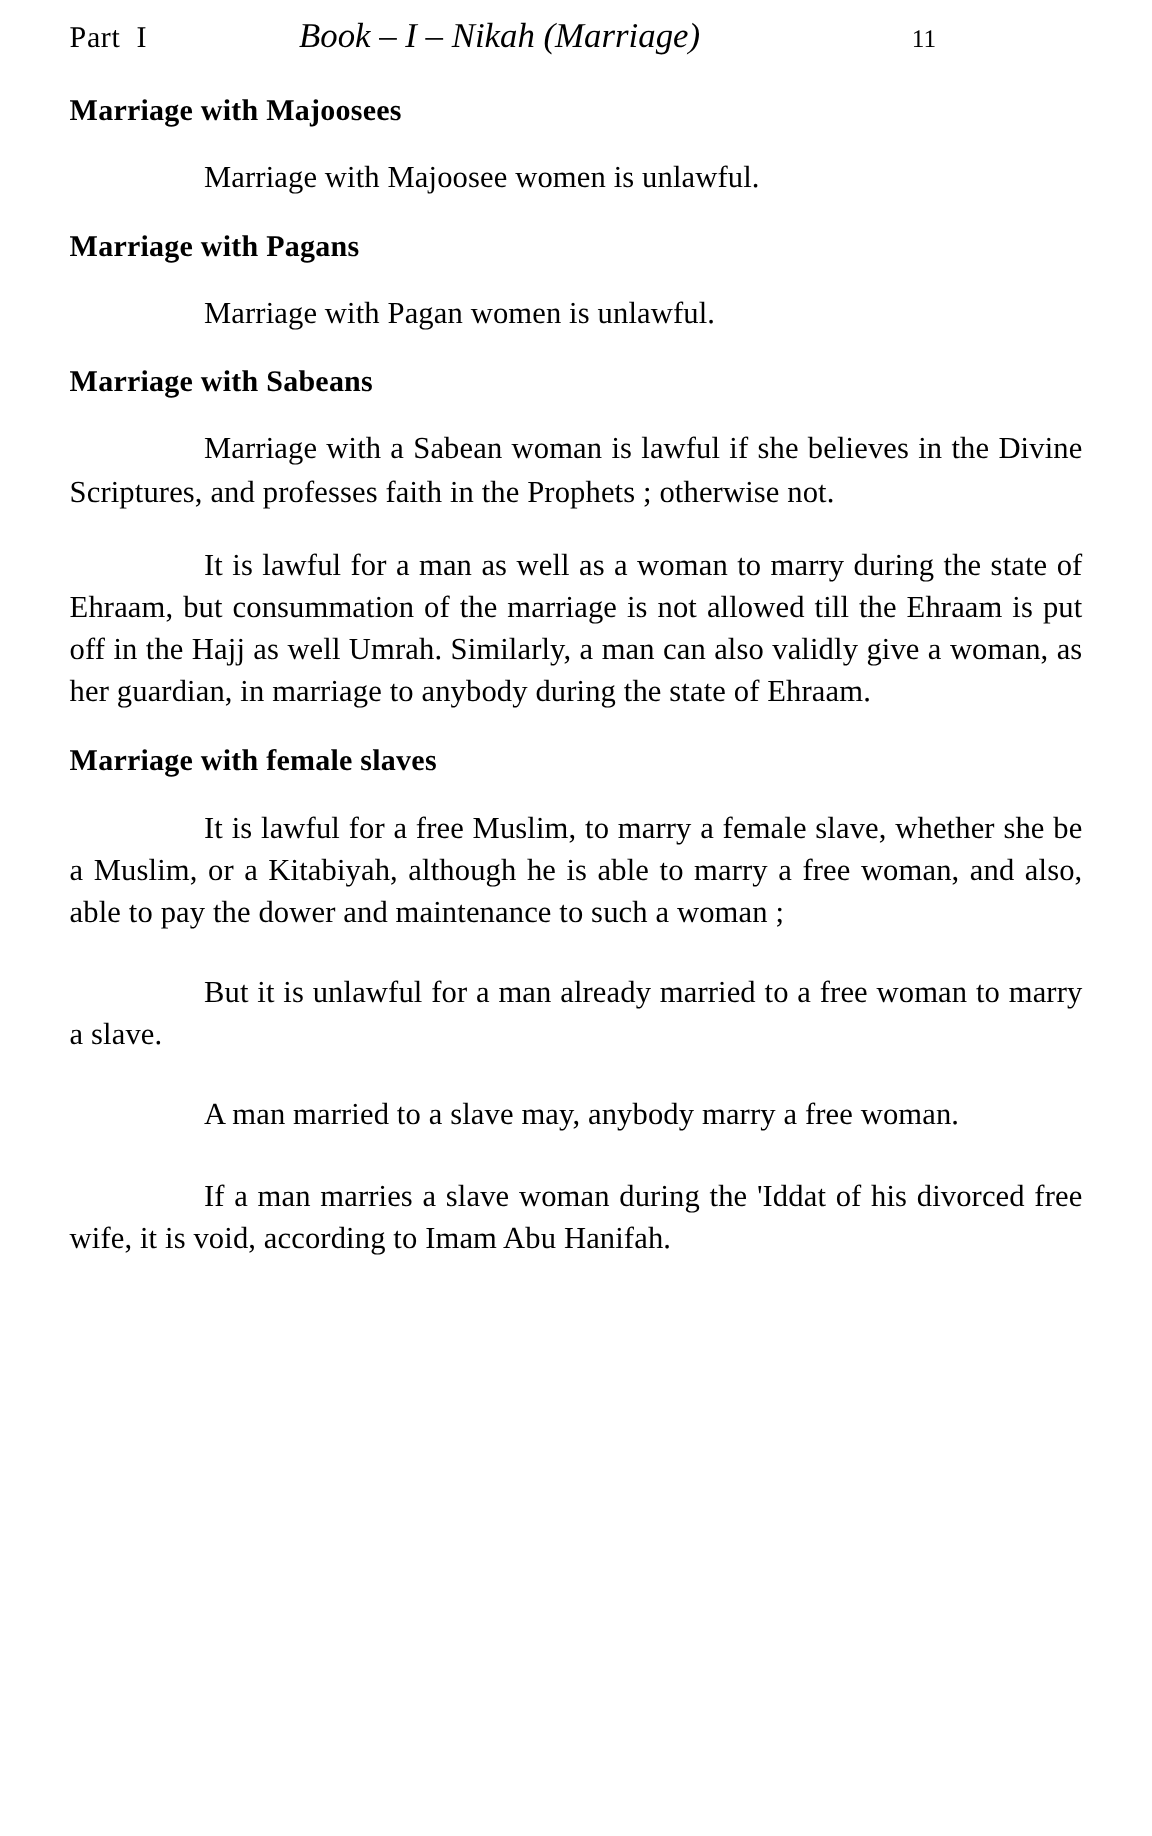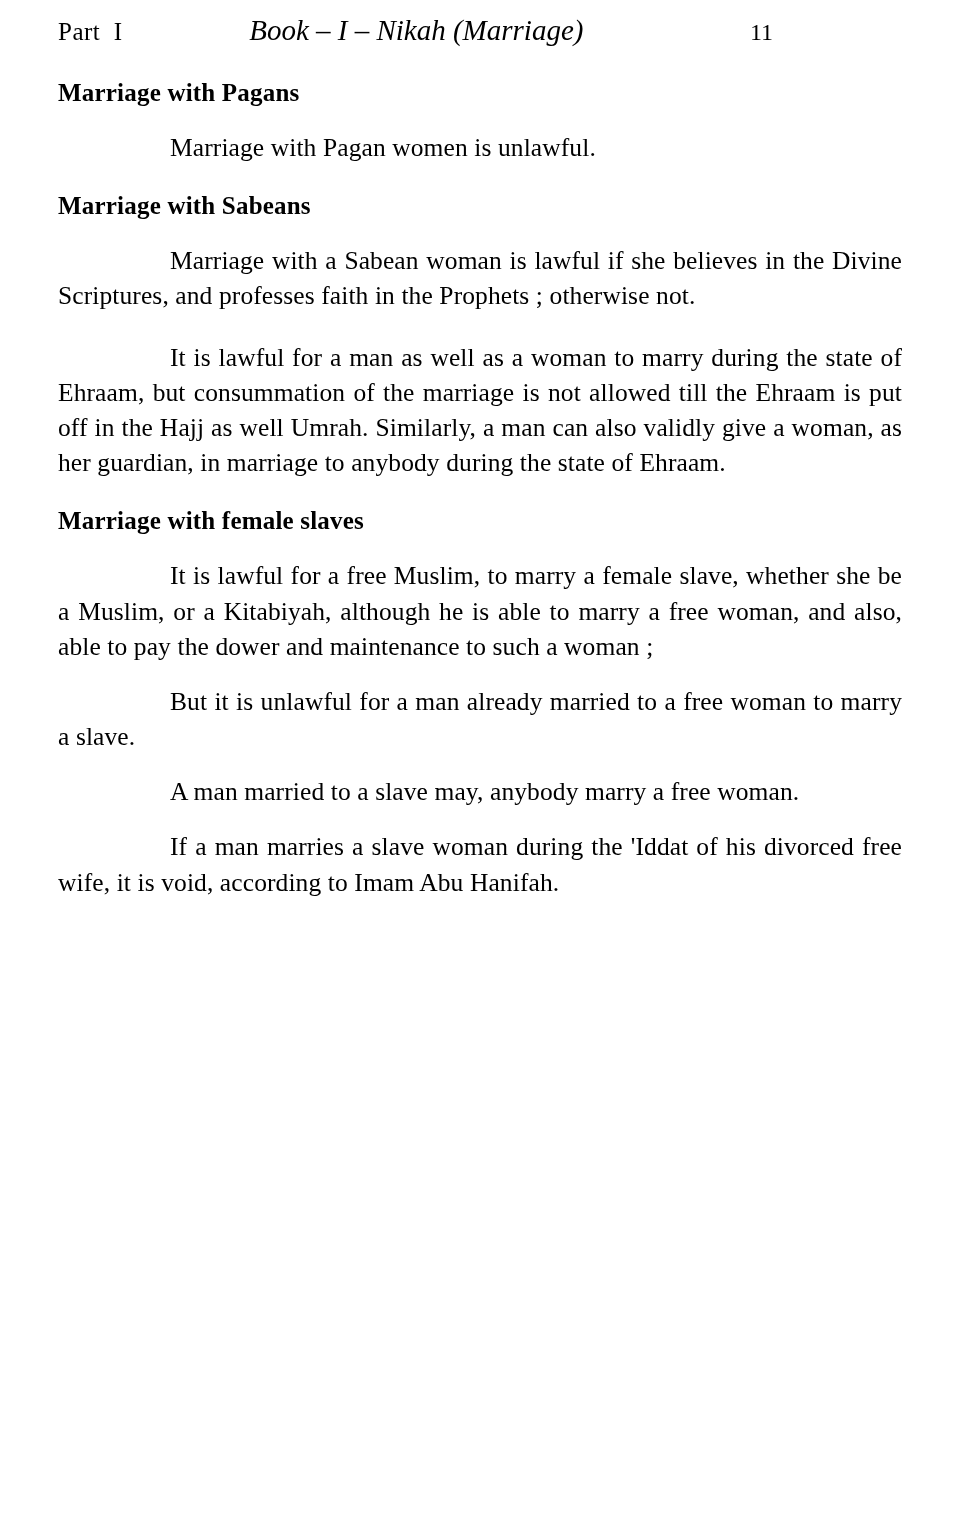--- a/index.html
+++ b/index.html
@@ -35,23 +35,23 @@
     white-space: pre;
   }
   .rh-title {
     flex: 1;
     text-align: center;
     font-style: italic;
     font-size: 29px;
     padding-right: 40px;
   }
   .rh-page {
-    font-size: 24px;
+    font-size: 21px;
     min-width: 40px;
-    text-align: left;
+    text-align: center;
     padding-right: 112px;
   }
   h2.heading {
     font-family: "Liberation Serif", serif;
     font-weight: bold;
     font-size: 25px;
     margin: 0 0 0 0;
     padding: 0;
     line-height: 1.2;
     letter-spacing: 0.2px;
@@ -61,35 +61,37 @@
   }
   p.para {
     font-size: 25.5px;
     line-height: 1.38;
     margin: 22px 0 0 0;
     text-align: justify;
     text-indent: 112px;
     letter-spacing: 0.1px;
   }
   p.para.tight {
-    margin-top: 20px;
+    margin-top: 32px;
   }
 </style>
 </head>
 <body>
 
 <div class="page">
 
   <div class="running-head">
     <span class="rh-part">Part  I</span>
     <span class="rh-title">Book – I – Nikah (Marriage)</span>
     <span class="rh-page">11</span>
   </div>
 
   <section class="block">
+    <h2 class="heading">Marriage with Majoosees</h2>
+    <p class="para">Marriage with Majoosee women is unlawful.</p>
   </section>
 
   <section class="block">
     <h2 class="heading">Marriage with Pagans</h2>
     <p class="para">Marriage with Pagan women is unlawful.</p>
   </section>
 
   <section class="block">
     <h2 class="heading">Marriage with Sabeans</h2>
     <p class="para">Marriage with a Sabean woman is lawful if she believes in the Divine Scriptures, and professes faith in the Prophets ; otherwise not.</p>

